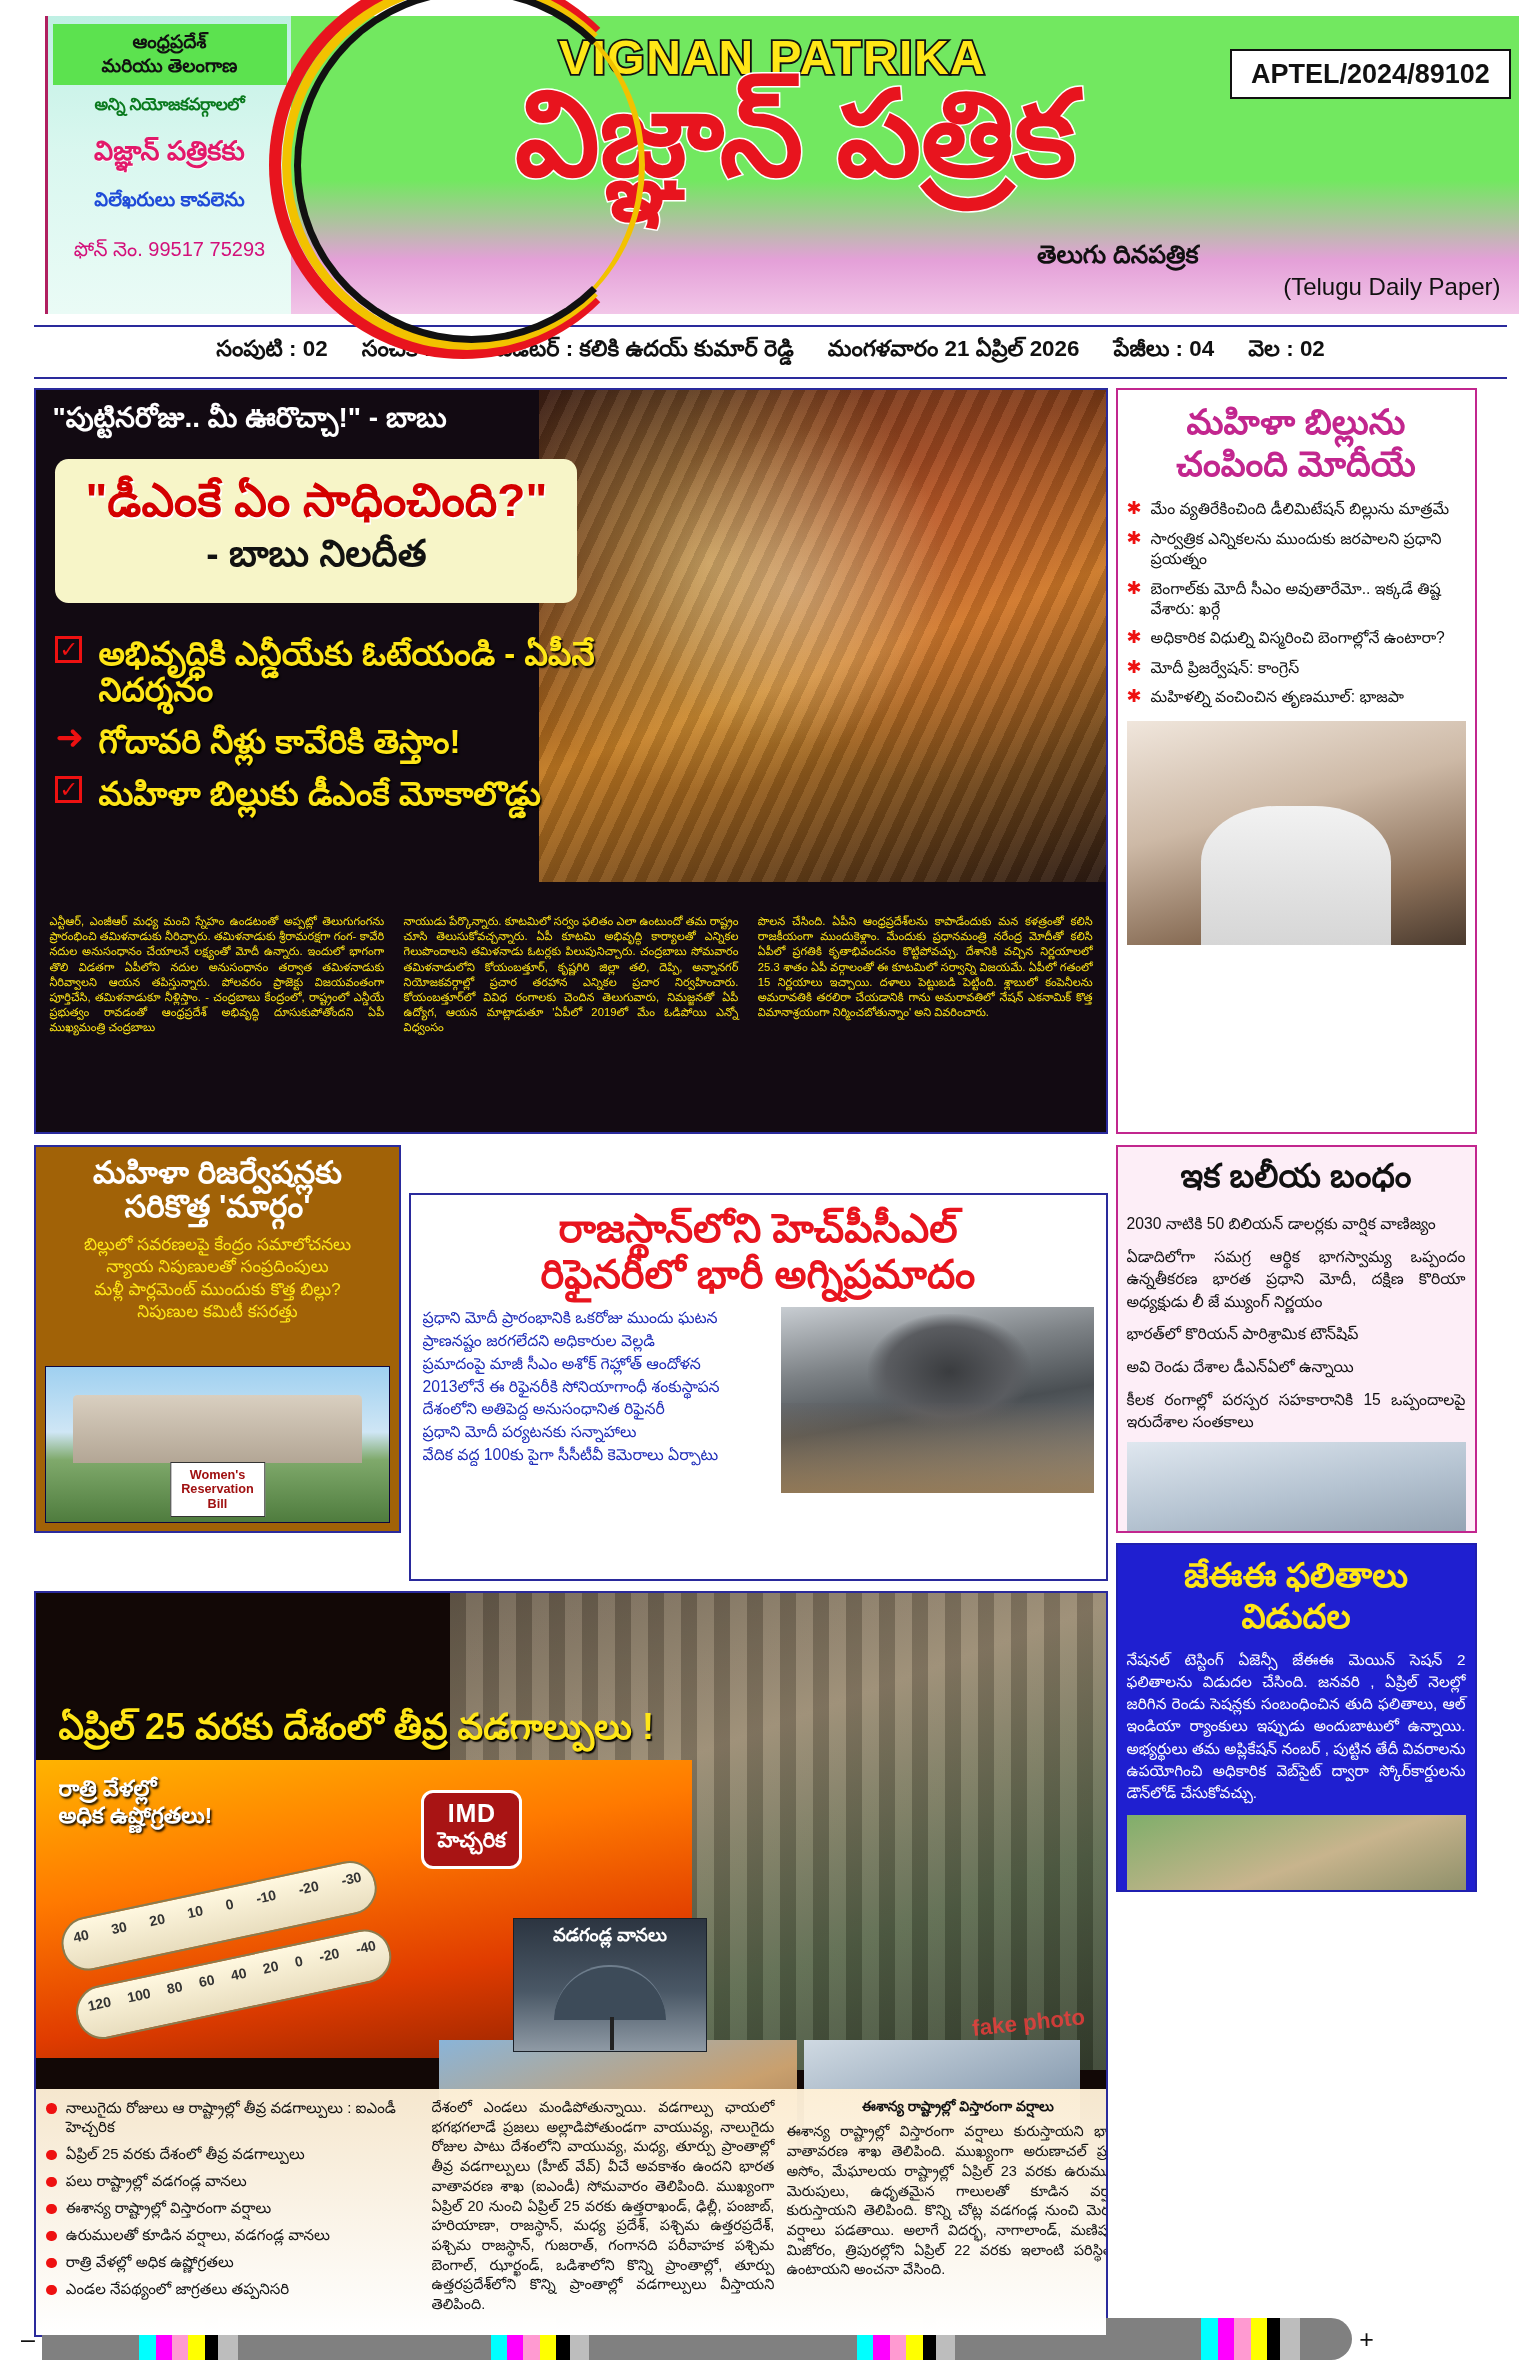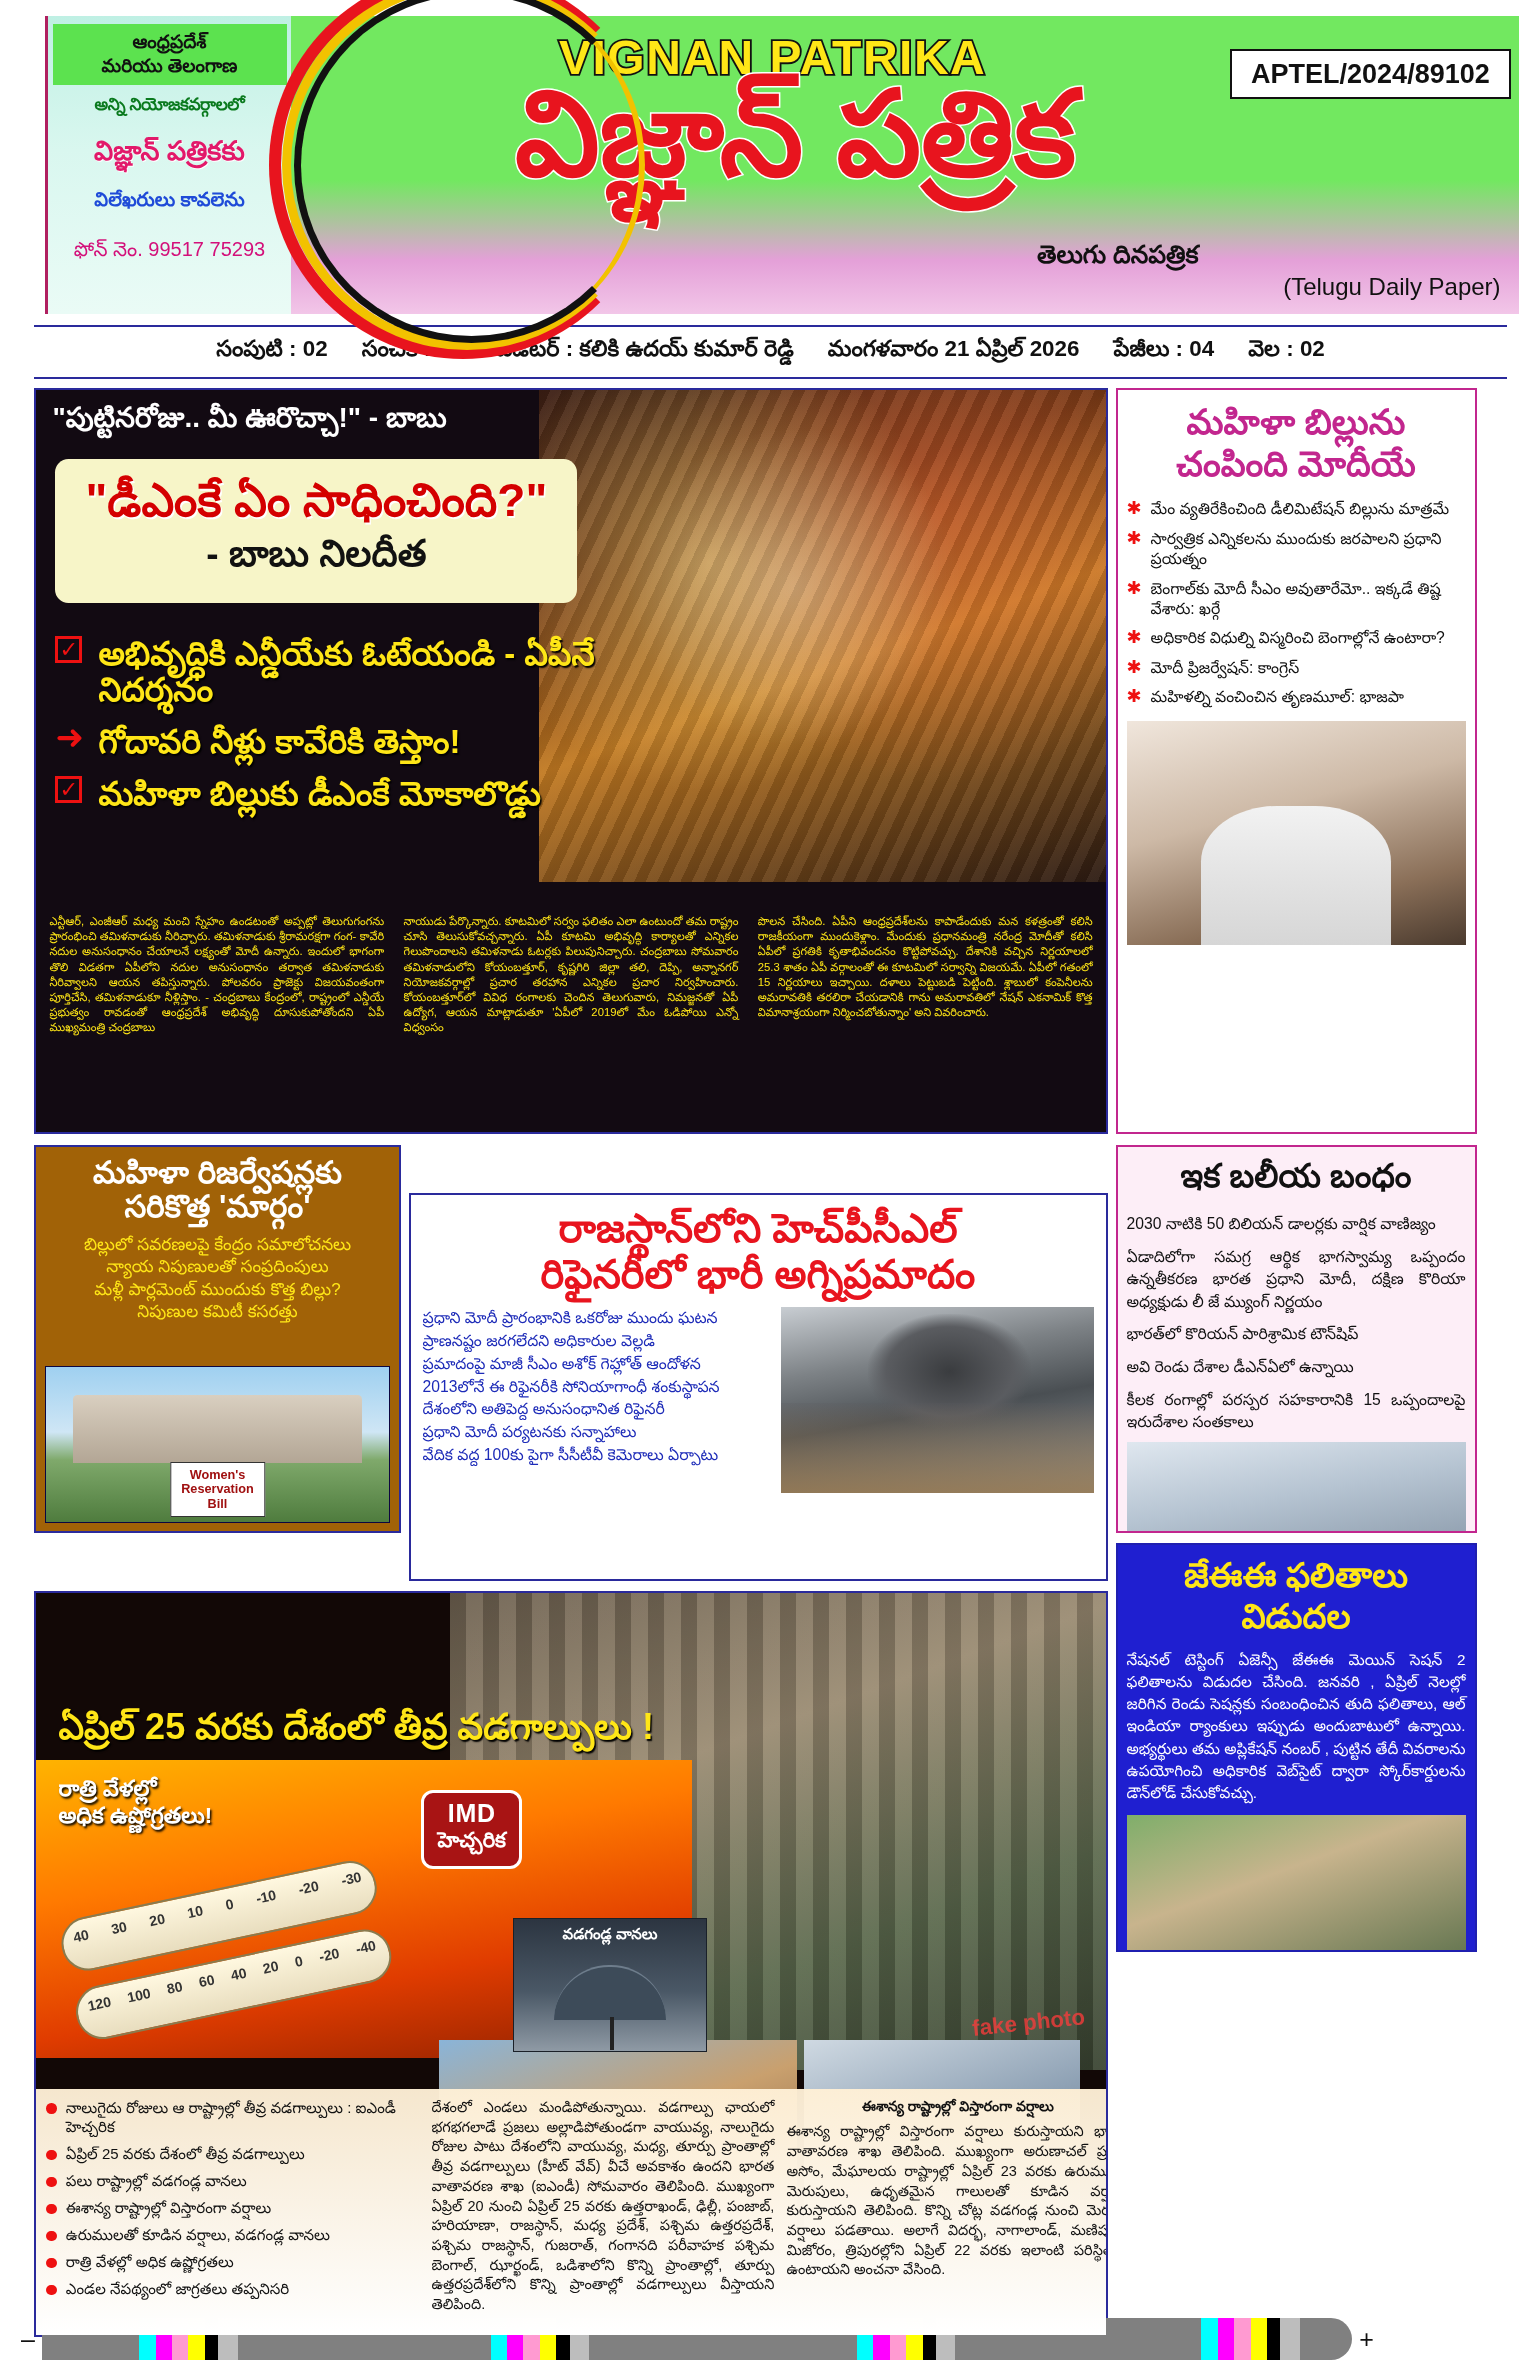--- a/index.html
+++ b/index.html
@@ -324,21 +324,21 @@
     background:#a81414; color:#fff; border: 3px solid #fff; border-radius: 12px;
     padding: 6px 13.4px 9px 13.4px; text-align:center;
   }
   .imd .t1 { font-size: 25px; font-weight: 900; letter-spacing: 0.7px; }
   .imd .t2 { font-size: 21px; font-weight: 900; }
   .hail {
     position:absolute; left: 477px; top: 325px; z-index: 6; width: 194px; height: 134px;
     background: linear-gradient(180deg,#2c3541 0%, #4a5866 55%, #8f9aa5 100%);
     border: 1.5px solid #1a2028;
   }
-  .hail .cap { color:#fff; font-size: 15px; font-weight: 900; text-align:center; padding-top: 6px; }
+  .hail .cap { color:#fff; font-size: 18px; font-weight: 900; text-align:center; padding-top: 6px; }
   .hail .umb {
     position:absolute; left: 50%; top: 46px; transform: translateX(-50%);
     width: 112px; height: 55px; background:#3d4b59; border-radius: 112px 112px 0 0;
     border-top: 2.2px solid #6e7d8c;
   }
   .hail .stick { position:absolute; left: 50%; top: 98px; width: 3.7px; height: 33px; background:#222; }
   .fake {
     position:absolute; right: 21px; top: 417px; z-index: 7;
     color:#ff3b3b; font-size: 22.4px; font-weight: 900; opacity:.75; transform: rotate(-6deg);
   }
@@ -381,21 +381,21 @@
 
   .rbox2 { border: 2.2px solid #c2268e; background:#fdeef7; padding: 10.4px 9px; margin-top: 10.4px; height: 388px; overflow:hidden; }
   .rbox2 h2 { color:#111; font-size: 33px; font-weight: 900; text-align:center; }
   .rbox2 p { font-size: 15.7px; line-height:1.42; color:#111; margin-top: 10.4px; text-align: justify; }
   .rbox2-photo {
     margin-top: 9px; height: 142px;
     background: linear-gradient(170deg,#dfe7ef 0%, #b6c4d2 40%, #7b8b9c 100%);
     position:relative;
   }
 
-  .rbox3 { border: 2.2px solid #1f1fb0; background:#1f1fd0; padding: 10.4px 9px; margin-top: 10.4px; height: 409px; overflow:hidden; }
+  .rbox3 { border: 2.2px solid #1f1fb0; background:#1f1fd0; padding: 10.4px 9px; margin-top: 10.4px; height: 349px; overflow:hidden; }
   .rbox3 h2 { color:#ffe617; font-size: 34px; font-weight: 900; text-align:center; line-height:1.2; }
   .rbox3 p { color:#fff; font-size: 15.3px; line-height:1.45; margin-top: 12px; text-align: justify; }
   .rbox3-photo {
     margin-top: 10.4px; height: 157px;
     background: linear-gradient(160deg,#7fae6a 0%, #c8b48d 40%, #5a6f4a 100%);
   }
 
   
   .colorbar { position:absolute; left: 0; bottom: 33px; width: 1541px; height: 42px; }
   .cb-row { display:flex; align-items:center; height: 42px; padding: 0 13.4px; }

